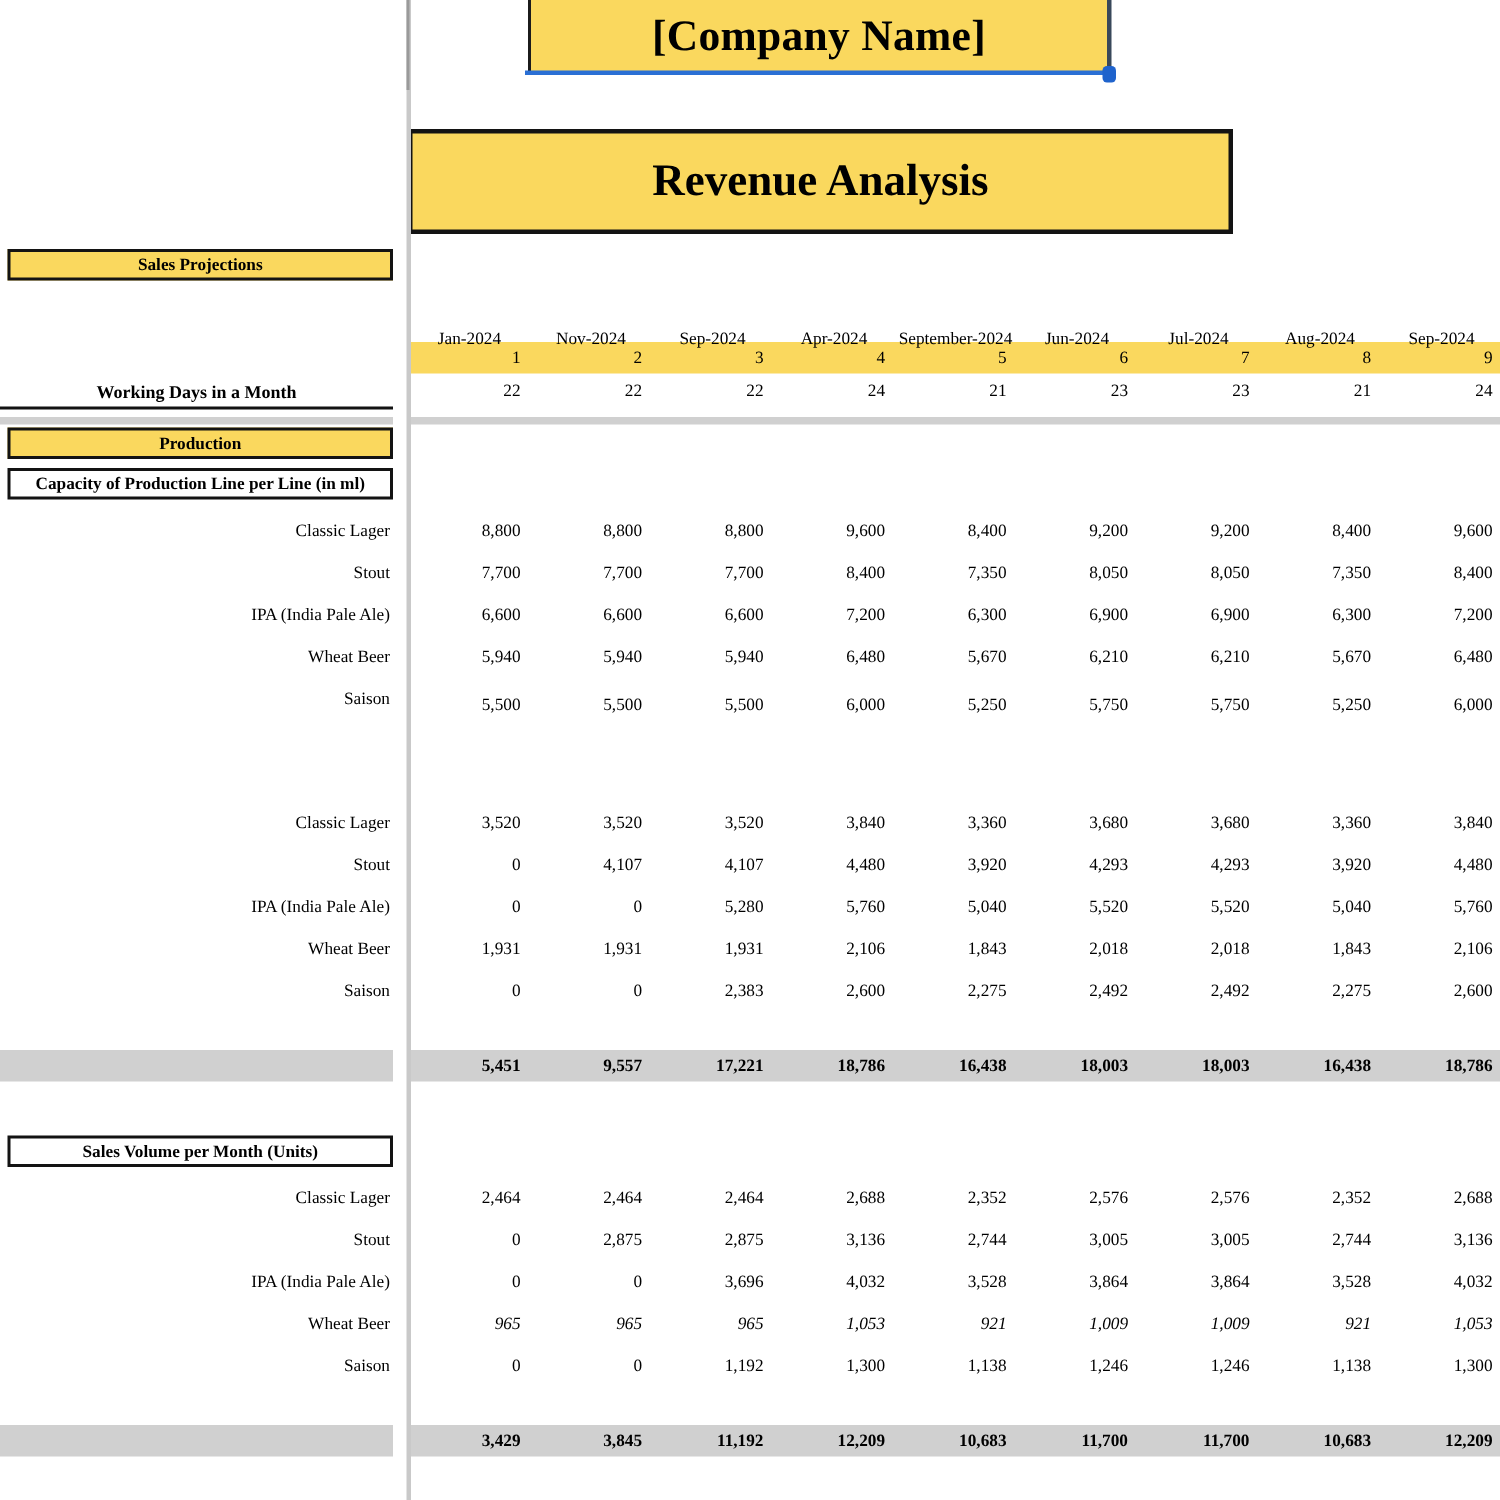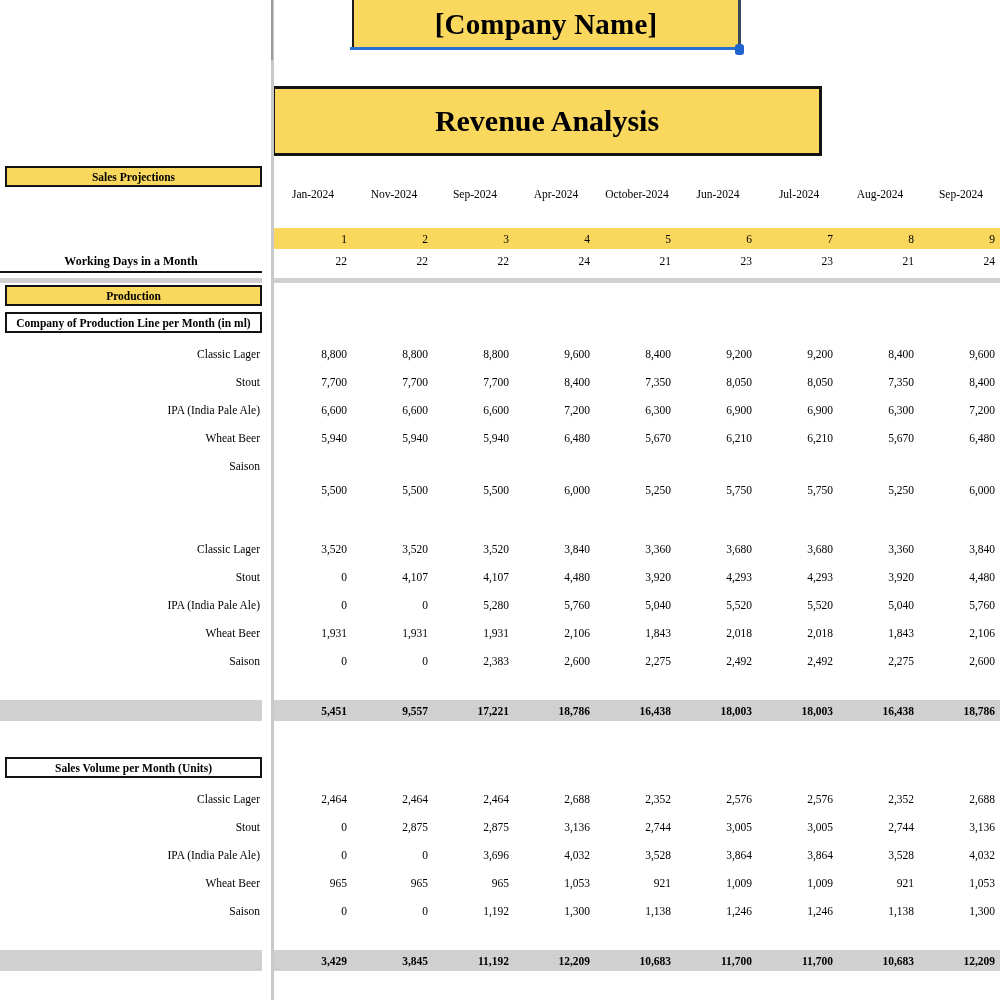--- a/index.html
+++ b/index.html
@@ -182,26 +182,26 @@
   <div class="pane-divider-top"></div>
 
   <div class="abs sec-box yellow" style="top:166px;">
     <span>Sales Projections</span>
   </div>
 
   <div class="abs revenue-box">
     <span>Revenue Analysis</span>
   </div>
 
-  <div class="abs datarow monthrow" style="top:184px;padding-left:29px;" id="row-months">
+  <div class="abs datarow monthrow" style="top:216px;padding-left:29px;" id="row-months">
       <div class="cellnum" style="left: 3px; width: 76px;">Jan-2024</div>
       <div class="cellnum" style="left: 84px; width: 76px;">Nov-2024</div>
       <div class="cellnum" style="left: 165px; width: 76px;">Sep-2024</div>
       <div class="cellnum" style="left: 246px; width: 76px;">Apr-2024</div>
-      <div class="cellnum" style="left: 327px; width: 76px;">October-2024</div>
+      <div class="cellnum" style="left: 327px; width: 76px;">September-2024</div>
       <div class="cellnum" style="left: 408px; width: 76px;">Jun-2024</div>
       <div class="cellnum" style="left: 489px; width: 76px;">Jul-2024</div>
       <div class="cellnum" style="left: 570px; width: 76px;">Aug-2024</div>
       <div class="cellnum" style="left: 651px; width: 76px;">Sep-2024</div>
     </div>
 
   <div class="abs datarow" style="top:229px;" id="row-monthnums">
       <div class="cellnum" style="left: 3px; width: 76px;">1</div>
       <div class="cellnum" style="left: 84px; width: 76px;">2</div>
       <div class="cellnum" style="left: 165px; width: 76px;">3</div>
@@ -227,21 +227,21 @@
       <div class="cellnum" style="left: 489px; width: 76px;">23</div>
       <div class="cellnum" style="left: 570px; width: 76px;">21</div>
       <div class="cellnum" style="left: 651px; width: 76px;">24</div>
     </div>
 
   <div class="abs sec-box yellow" style="top:285px;">
     <span>Production</span>
   </div>
 
   <div class="abs sec-box" style="top:312px;">
-    <span>Company of Production Line per Month (in ml)</span>
+    <span>Capacity of Production Line per Line (in ml)</span>
   </div>
 
   <div class="abs lbl-right" style="top:344px;">
       <span>Classic Lager</span>
     </div>
   <div class="abs lbl-right" style="top:372px;">
       <span>Stout</span>
     </div>
   <div class="abs lbl-right" style="top:400px;">
       <span>IPA (India Pale Ale)</span>
@@ -290,21 +290,21 @@
       <div class="cellnum" style="left: 3px; width: 76px;">5,940</div>
       <div class="cellnum" style="left: 84px; width: 76px;">5,940</div>
       <div class="cellnum" style="left: 165px; width: 76px;">5,940</div>
       <div class="cellnum" style="left: 246px; width: 76px;">6,480</div>
       <div class="cellnum" style="left: 327px; width: 76px;">5,670</div>
       <div class="cellnum" style="left: 408px; width: 76px;">6,210</div>
       <div class="cellnum" style="left: 489px; width: 76px;">6,210</div>
       <div class="cellnum" style="left: 570px; width: 76px;">5,670</div>
       <div class="cellnum" style="left: 651px; width: 76px;">6,480</div>
     </div>
-  <div class="abs datarow" style="top:480px;" id="cap-4">
+  <div class="abs datarow" style="top:460px;" id="cap-4">
       <div class="cellnum" style="left: 3px; width: 76px;">5,500</div>
       <div class="cellnum" style="left: 84px; width: 76px;">5,500</div>
       <div class="cellnum" style="left: 165px; width: 76px;">5,500</div>
       <div class="cellnum" style="left: 246px; width: 76px;">6,000</div>
       <div class="cellnum" style="left: 327px; width: 76px;">5,250</div>
       <div class="cellnum" style="left: 408px; width: 76px;">5,750</div>
       <div class="cellnum" style="left: 489px; width: 76px;">5,750</div>
       <div class="cellnum" style="left: 570px; width: 76px;">5,250</div>
       <div class="cellnum" style="left: 651px; width: 76px;">6,000</div>
     </div>
@@ -443,21 +443,21 @@
       <div class="cellnum" style="left: 3px; width: 76px;">0</div>
       <div class="cellnum" style="left: 84px; width: 76px;">0</div>
       <div class="cellnum" style="left: 165px; width: 76px;">3,696</div>
       <div class="cellnum" style="left: 246px; width: 76px;">4,032</div>
       <div class="cellnum" style="left: 327px; width: 76px;">3,528</div>
       <div class="cellnum" style="left: 408px; width: 76px;">3,864</div>
       <div class="cellnum" style="left: 489px; width: 76px;">3,864</div>
       <div class="cellnum" style="left: 570px; width: 76px;">3,528</div>
       <div class="cellnum" style="left: 651px; width: 76px;">4,032</div>
     </div>
-  <div class="abs datarow" style="top:873px;" id="sv-3">
+  <div class="abs datarow" style="top:873px;font-style:italic;" id="sv-3">
       <div class="cellnum" style="left: 3px; width: 76px;">965</div>
       <div class="cellnum" style="left: 84px; width: 76px;">965</div>
       <div class="cellnum" style="left: 165px; width: 76px;">965</div>
       <div class="cellnum" style="left: 246px; width: 76px;">1,053</div>
       <div class="cellnum" style="left: 327px; width: 76px;">921</div>
       <div class="cellnum" style="left: 408px; width: 76px;">1,009</div>
       <div class="cellnum" style="left: 489px; width: 76px;">1,009</div>
       <div class="cellnum" style="left: 570px; width: 76px;">921</div>
       <div class="cellnum" style="left: 651px; width: 76px;">1,053</div>
     </div>

